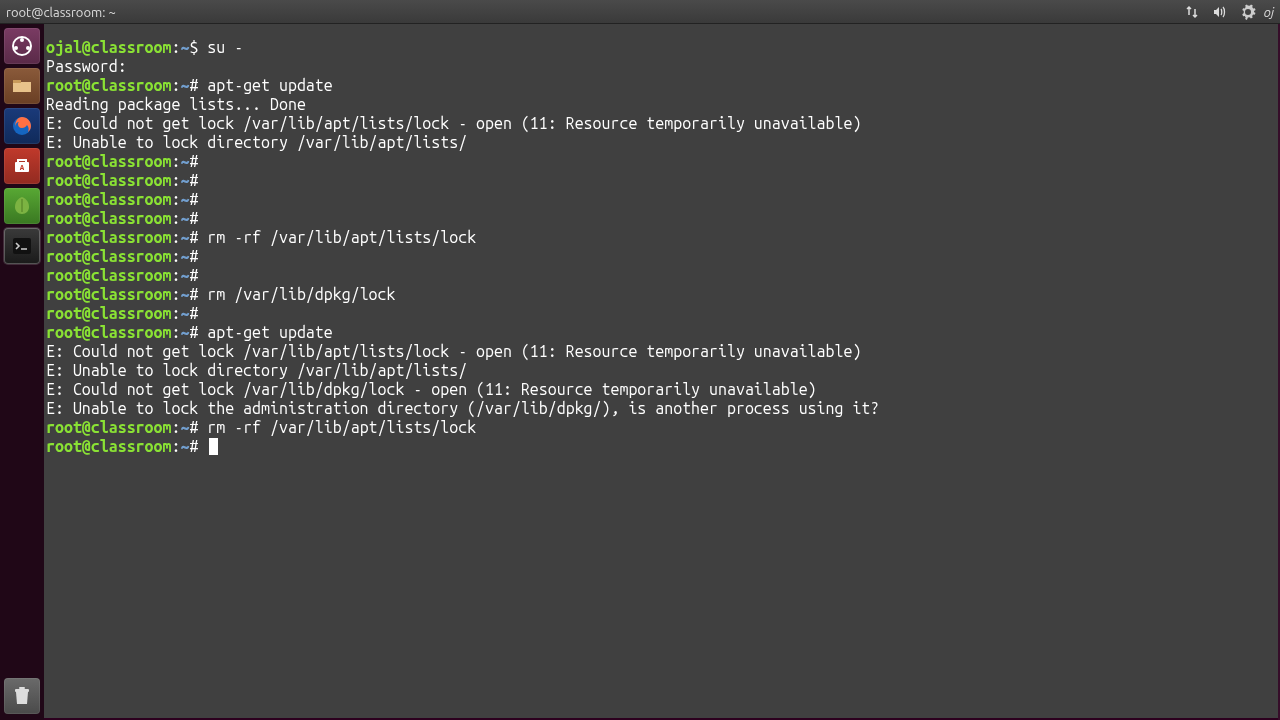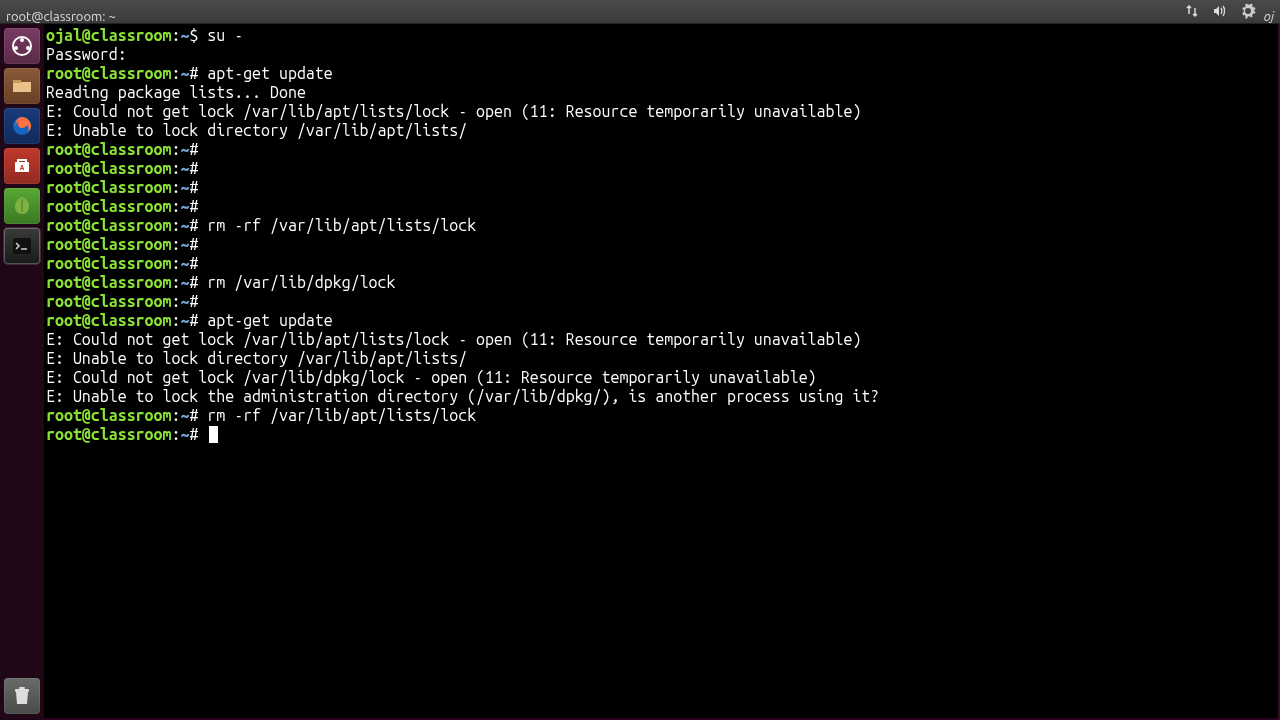--- a/index.html
+++ b/index.html
@@ -5,21 +5,21 @@
   * { margin: 0; padding: 0; box-sizing: border-box; }
   html, body { width: 1280px; height: 720px; overflow: hidden; font-family: "Ubuntu Mono", "DejaVu Sans Mono", monospace; }
   body { background: #2c001e; }
 
   
   .top-bar {
     height: 24px;
     background: linear-gradient(to bottom, #4a4a4a, #3a3a3a);
     color: #dcdcdc;
     display: flex;
-    align-items: flex-end;
+    align-items: center;
     font-family: "Ubuntu", sans-serif;
     font-size: 13px;
     padding: 0 6px;
     border-bottom: 1px solid #222;
   }
   .top-bar .title { flex: 0 0 auto; }
   .top-bar .spacer { flex: 1 1 auto; }
   .top-bar .indicator {
     display: inline-flex;
     align-items: center;
@@ -72,25 +72,25 @@
   .tile.term { background: linear-gradient(to bottom, #3a3a3a, #1a1a1a); }
   .tile.trash { background: linear-gradient(to bottom, #6a6a6a, #4a4a4a); }
 
   
   .terminal {
     position: absolute;
     left: 44px;
     top: 24px;
     right: 2px;
     bottom: 2px;
-    background: #000000;
+    background: #404040;
     color: #ffffff;
     font-size: 16px;
     line-height: 19px;
-    padding: 2px 2px 2px 2px;
+    padding: 14px 2px 2px 2px;
     white-space: pre;
     overflow: hidden;
   }
   .terminal .line { display: block; }
   .prompt-user { color: #8ae234; font-weight: bold; }
   .prompt-path { color: #729fcf; font-weight: bold; }
   .prompt-sep  { color: #ffffff; }
   .cmd, .out, .err { color: #ffffff; }
   .cursor {
     display: inline-block;

